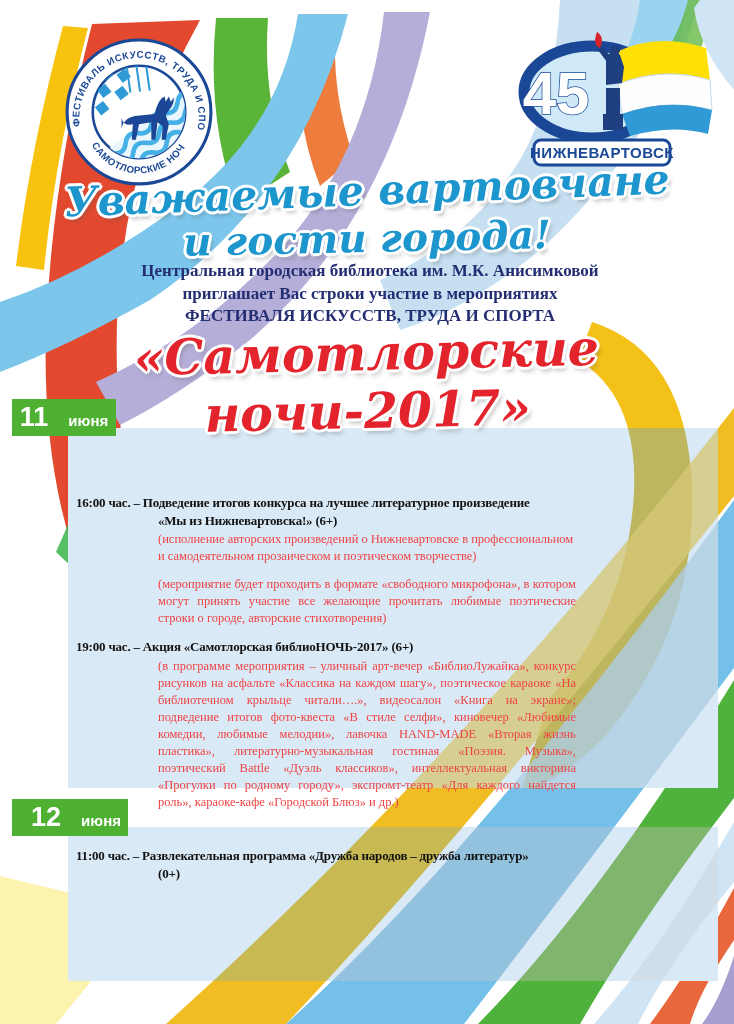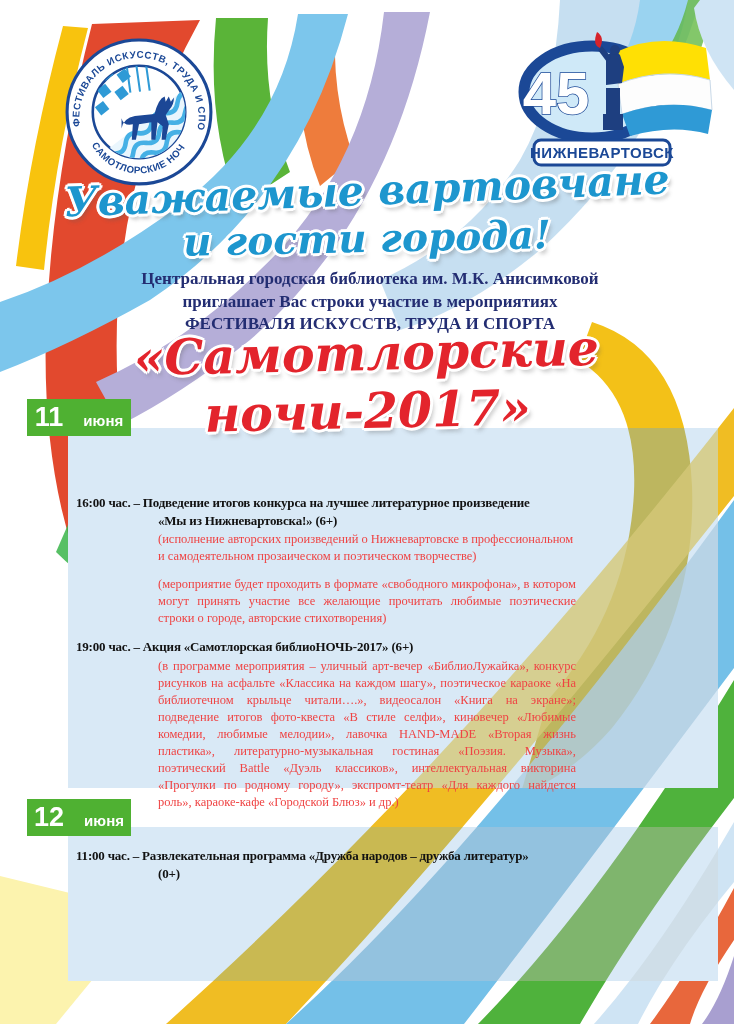--- a/index.html
+++ b/index.html
@@ -13,34 +13,34 @@
 
   .greeting{position:absolute;left:0;right:0;top:168px;text-align:center;z-index:5;
             color:#1d96ce;font-family:"DejaVu Serif",serif;font-style:italic;font-weight:bold;}
   .greeting .g1{font-size:41px;line-height:46px;transform:rotate(-2.2deg);}
   .greeting .g2{font-size:39px;line-height:44px;transform:rotate(-1.2deg);margin-top:2px;}
   .outline-w{text-shadow:
      -2px -2px 0 #fff,2px -2px 0 #fff,-2px 2px 0 #fff,2px 2px 0 #fff,
      0 -3px 0 #fff,0 3px 0 #fff,-3px 0 0 #fff,3px 0 0 #fff,
      3px 5px 4px rgba(90,90,90,.35);}
 
-  .invitation{position:absolute;left:60px;width:620px;top:268px;text-align:center;z-index:4;
+  .invitation{position:absolute;left:60px;width:620px;top:260px;text-align:center;z-index:4;
               color:#232d72;font-weight:bold;font-size:17px;line-height:22.5px;}
   .fest-title{position:absolute;left:0;right:0;top:324px;text-align:center;z-index:5;
               color:#e3242c;font-family:"DejaVu Serif",serif;font-style:italic;font-weight:bold;
               font-size:49px;line-height:58px;transform:rotate(-1.3deg);}
 
   .panel{position:absolute;left:68px;width:650px;background:#d9e9f6;z-index:1;}
   .panel.p1{top:428px;height:360px;}
   .panel.p2{top:827px;height:154px;}
 
-  .badge{position:absolute;left:27px;width:104px;height:37px;background:#4fb132;z-index:5;
+  .badge{position:absolute;left:12px;width:104px;height:37px;background:#4fb132;z-index:5;
          display:flex;align-items:baseline;justify-content:center;gap:20px;color:#fff;
          font-family:"Liberation Sans",sans-serif;font-weight:bold;}
-  .badge.b1{top:399px;} .badge.b2{top:799px;}
+  .badge.b1{top:399px;} .badge.b2{top:799px;padding-left:12px;}
   .badge .day{font-size:27px;line-height:37px;}
   .badge .month{font-size:15px;text-align:right;}
 
   .events{position:absolute;left:76px;width:500px;z-index:5;}
   .events.ev1{top:450px;margin-top:44px;} .events.ev2{top:847px;}
   .event + .event{margin-top:11px;}
   .e-head{font-weight:bold;font-size:13px;line-height:17.5px;letter-spacing:-0.2px;
           padding-left:82px;text-indent:-82px;white-space:pre-line;color:#121212;}
   .e-desc{font-size:12.5px;line-height:17px;margin:2px 0 0 82px;text-align:justify;
           white-space:pre-line;color:#ef4444;}

